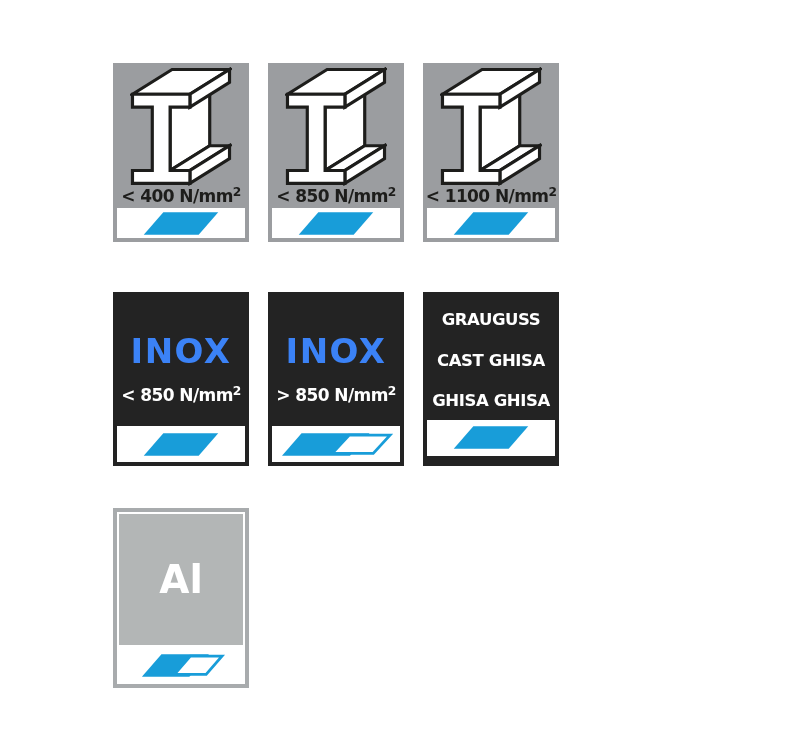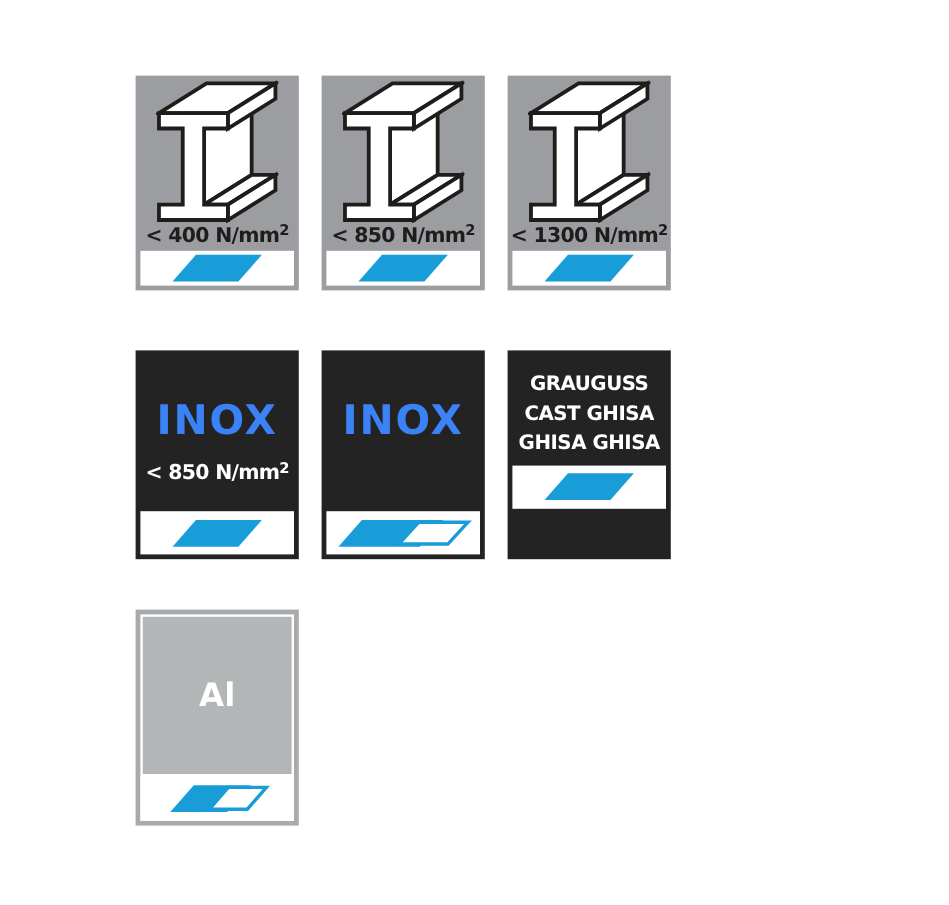--- a/index.html
+++ b/index.html
@@ -35,33 +35,33 @@
   
   .tile-dark{height:174px;background:#232323;}
   .inox-title{
     color:#3b82f6;font-weight:bold;font-size:34px;letter-spacing:1.5px;
     text-align:center;margin-top:42px;line-height:1;
   }
   .light-label{
     color:#ffffff;font-weight:bold;font-size:17px;letter-spacing:-0.6px;
     text-align:center;white-space:nowrap;margin:auto 0 6px 0;line-height:1;
   }
-  .cast-lines{margin-top:20px;display:flex;flex-direction:column;gap:8px;}
+  .cast-lines{margin-top:20px;display:flex;flex-direction:column;gap:24px;}
   .cast-line{
     color:#ffffff;font-weight:bold;font-size:16.5px;letter-spacing:-0.4px;
     text-align:center;white-space:nowrap;line-height:1;
   }
   .tile-dark .strip{margin-top:auto;}
   .cast-strip{margin-top:10px !important;}
 
   
   .tile-al{height:180px;border:4px solid #a8abad;background:#ffffff;}
   .al-body{margin:2px 2px 2px 2px;background:#b3b6b6;flex:1;
            display:flex;align-items:center;justify-content:center;}
-  .al-text{color:#ffffff;font-weight:bold;font-size:27px;line-height:1;}
+  .al-text{color:#ffffff;font-weight:bold;font-size:39px;line-height:1;}
   .al-strip{height:37px;background:#ffffff;display:flex;align-items:center;justify-content:center;}
 </style>
 </head>
 <body>
 
 <svg width="0" height="0" style="position:absolute" aria-hidden="true">
   <defs>
     <g id="ibeam" stroke="#1d1d1b" stroke-width="3.2" fill="#ffffff" stroke-linejoin="miter">
 
       <polygon points="38,13 78,-12 78,52 38,77"></polygon>
@@ -115,51 +115,52 @@
           </svg>
       </div>
       <div class="strength-label">&lt; 850 N/mm<span class="sup">2</span></div>
       <div class="strip">
         <svg class="para-svg" viewBox="0 0 128 29">
             <use href="#para-full"></use>
           </svg>
       </div>
     </div>
 
-
     <div class="tile tile-steel">
       <div class="icon-area">
         <svg class="beam-svg" viewBox="-2.5 -27.5 103 120">
             <use href="#ibeam"></use>
           </svg>
       </div>
-      <div class="strength-label">&lt; 1300 N/mm<span class="sup">2</span></div>
+      <div class="strength-label">&lt; 1100 N/mm<span class="sup">2</span></div>
       <div class="strip">
         <svg class="para-svg" viewBox="0 0 128 29">
             <use href="#para-full"></use>
           </svg>
       </div>
     </div>
+
 
   </div>
 
   <div class="row row-2">
 
     <div class="tile tile-dark">
       <div class="inox-title">INOX</div>
       <div class="light-label">&lt; 850 N/mm<span class="sup">2</span></div>
       <div class="strip">
         <svg class="para-svg" viewBox="0 0 128 29">
             <use href="#para-full"></use>
           </svg>
       </div>
     </div>
 
     <div class="tile tile-dark">
       <div class="inox-title">INOX</div>
+      <div class="light-label">&gt; 850 N/mm<span class="sup">2</span></div>
       <div class="strip">
         <svg class="para-svg" viewBox="0 0 128 29">
             <use href="#para-partial-wide"></use>
           </svg>
       </div>
     </div>
 
     <div class="tile tile-dark">
       <div class="cast-lines">
         <div class="cast-line">GRAUGUSS</div>

